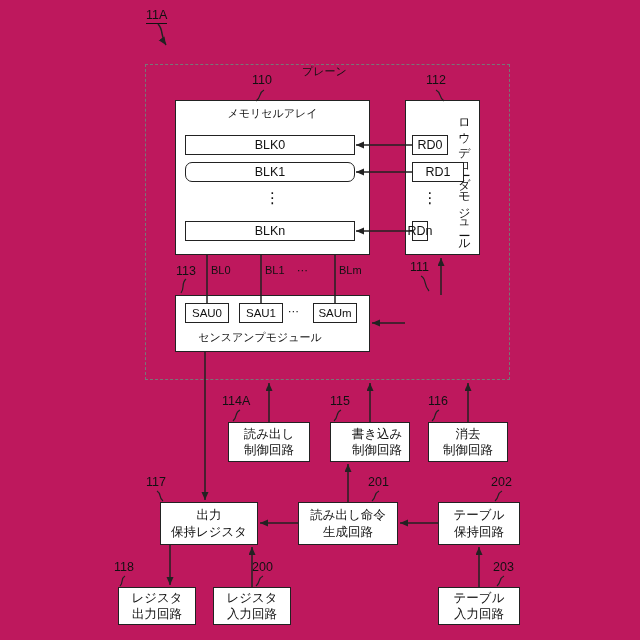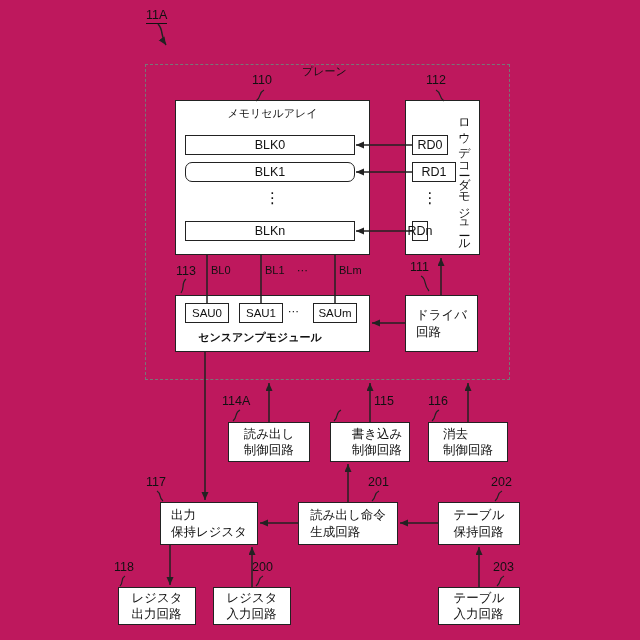--- a/index.html
+++ b/index.html
@@ -2,21 +2,21 @@
 <html><head>
 <meta charset="utf-8">
 <style>
   * { margin:0; padding:0; box-sizing:border-box; }
   html,body { background:#ffffff; }
   body { font-family:"Liberation Sans","DejaVu Sans",sans-serif; color:#111; }
   #fig { position:relative; width:640px; height:640px; background:#be185d; overflow:hidden; }
   .box {
     position:absolute; border:1.6px solid #222; background:#fff;
     display:flex; align-items:center; justify-content:center;
-    font-size:12.5px; line-height:1.3; white-space:pre-line;
+    text-align:center; font-size:12.5px; line-height:1.3; white-space:pre-line;
   }
   .dashed { position:absolute; border:1.4px dashed #777; background:transparent; }
   .lbl { position:absolute; font-size:11px; white-space:nowrap; }
   .ref { position:absolute; font-size:12.5px; white-space:nowrap; }
   .underline { border-bottom:1.2px solid #111; padding-bottom:1px; }
   .center { text-align:center; }
   .vtext { writing-mode:vertical-rl; text-orientation:mixed; display:flex; align-items:center; justify-content:center; letter-spacing:1px; }
   .vdots { font-size:15px; letter-spacing:0; }
   svg.layer { position:absolute; left:0; top:0; pointer-events:none; }
 </style>
@@ -36,43 +36,41 @@
   <div class="box" style="left:175px; top:100px; width:195px; height:155px;"></div>
   <div class="lbl center" style="left:175px; top:106px; width:195px;">メモリセルアレイ</div>
   <div class="box" style="left:185px; top:135px; width:170px; height:20px;">BLK0</div>
   <div class="box" style="left:185px; top:162px; width:170px; height:20px;border-radius:7px;">BLK1</div>
   <div class="lbl center vdots" style="left:175px; top:189px; width:195px;">⋮</div>
   <div class="box" style="left:185px; top:221px; width:170px; height:20px;">BLKn</div>
 
   <div class="box" style="left:405px; top:100px; width:75px; height:155px;"></div>
   <div class="lbl vtext" style="left:452px; top:103px; width:24px; height:149px; font-size:12px;">ロウデコーダモジュール</div>
   <div class="box" style="left:412px; top:135px; width:36px; height:20px;">RD0</div>
-  <div class="box" style="left:412px; top:162px; width:44px; height:20px;">RD1</div>
+  <div class="box" style="left:412px; top:162px; width:52px; height:20px;">RD1</div>
   <div class="lbl center vdots" style="left:412px; top:189px; width:36px;">⋮</div>
   <div class="box" style="left:412px; top:221px; width:16px; height:20px;">RDn</div>
 
   <div class="ref" style="left:176px; top:264px;">113</div>
   <div class="lbl" style="left:211px; top:264px;">BL0</div>
   <div class="lbl" style="left:265px; top:264px;">BL1</div>
   <div class="lbl" style="left:297px; top:264px;">⋯</div>
   <div class="lbl" style="left:339px; top:264px;">BLm</div>
 
   <div class="box" style="left:175px; top:295px; width:195px; height:57px;"></div>
   <div class="box" style="left:185px; top:303px; width:44px; height:20px; font-size:11.5px;">SAU0</div>
   <div class="box" style="left:239px; top:303px; width:44px; height:20px; font-size:11.5px;">SAU1</div>
   <div class="lbl" style="left:288px; top:305px;">⋯</div>
   <div class="box" style="left:313px; top:303px; width:44px; height:20px; font-size:11.5px;">SAUm</div>
-  <div class="lbl center" style="left:175px; top:330px; width:170px;font-weight:bold;">センスアンプモジュール</div>
+  <div class="lbl center" style="left:175px; top:330px; width:170px;">センスアンプモジュール</div>
 
   <div class="ref" style="left:410px; top:260px;">111</div>
-  <div class="box" style="left:405px; top:295px; width:73px; height:57px;">ドライバ
-回路</div>
 
   <div class="ref" style="left:222px; top:394px;">114A</div>
-  <div class="ref" style="left:330px; top:394px;margin-left:44px;">115</div>
+  <div class="ref" style="left:330px; top:394px;">115</div>
   <div class="ref" style="left:428px; top:394px;text-align:right;">116</div>
   <div class="box" style="left:228px; top:422px; width:82px; height:40px;">読み出し
 制御回路</div>
   <div class="box" style="left:330px; top:422px; width:80px; height:40px;padding-left:14px;">書き込み
 制御回路</div>
   <div class="box" style="left:428px; top:422px; width:80px; height:40px;">消去
 制御回路</div>
 
   <div class="ref" style="left:146px; top:475px;">117</div>
   <div class="ref" style="left:368px; top:475px;">201</div>

